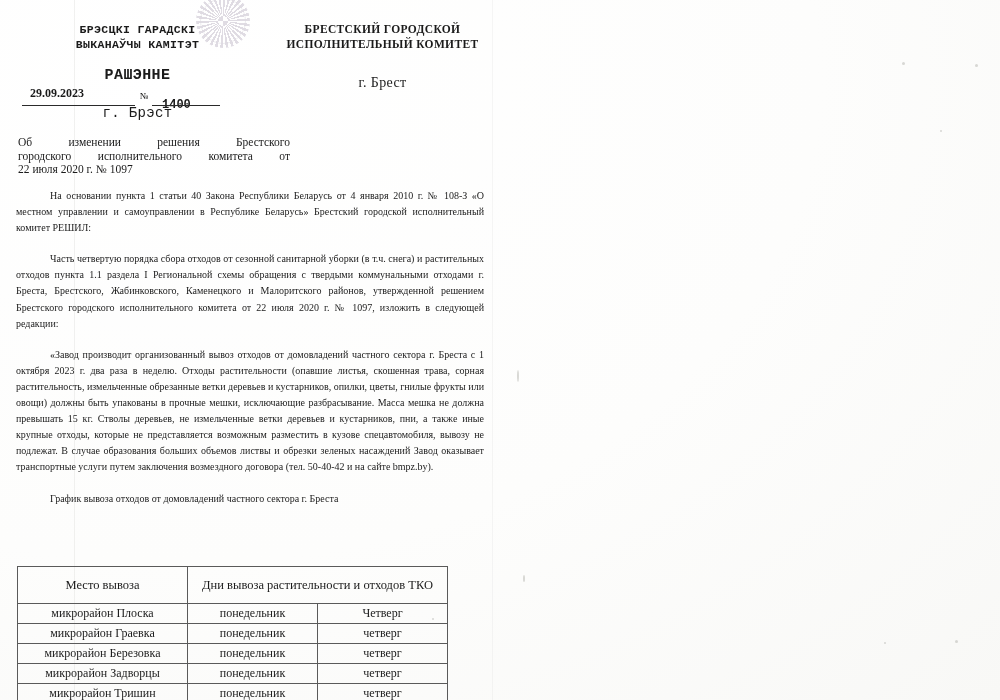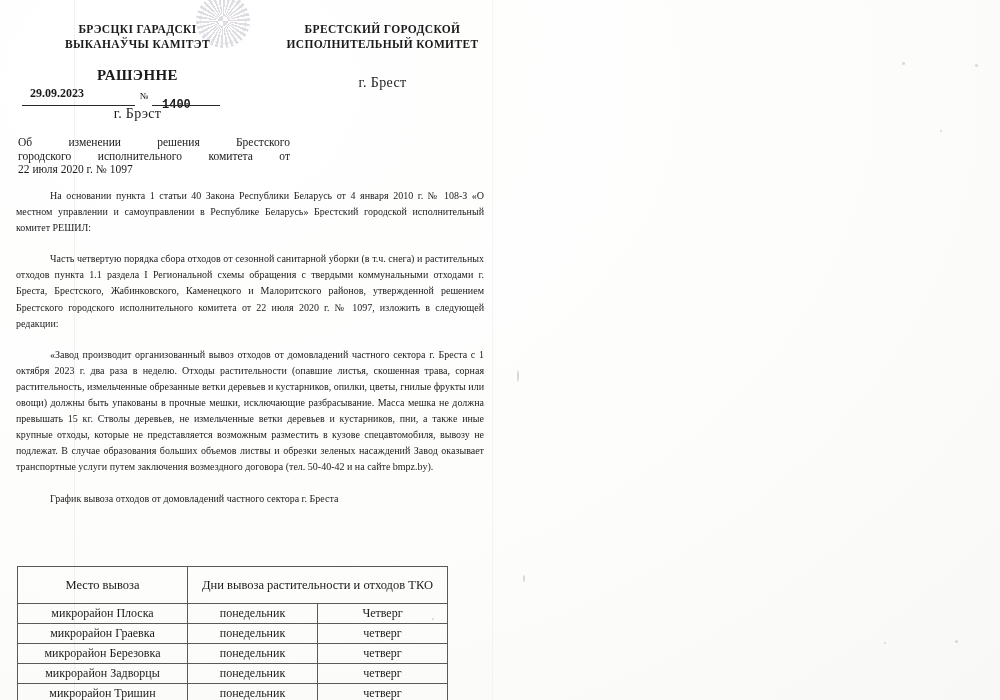--- a/index.html
+++ b/index.html
@@ -55,21 +55,21 @@
     display: flex;
   }
   .lh-block {
     width: 50%;
     text-align: center;
     font-weight: bold;
     font-size: 11.5px;
     letter-spacing: .35px;
     line-height: 15px;
   }
-  .lh-block.bel { padding-left: 20px; }
+  .lh-block.bel { padding-left: 20px; font-family: Liberation Mono, monospace; }
   .lh-block.rus { padding-left: 10px; }
   .lh-doc-kind {
     margin-top: 16px;
     font-weight: bold;
     font-size: 15px;
     letter-spacing: .4px;
   }
   .lh-city {
     margin-top: 23px;
     font-weight: normal;

